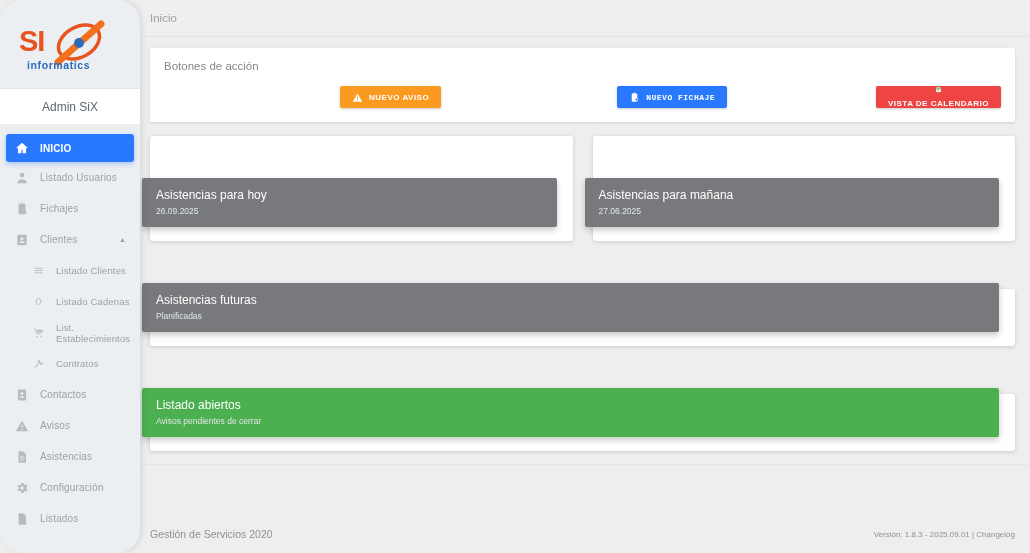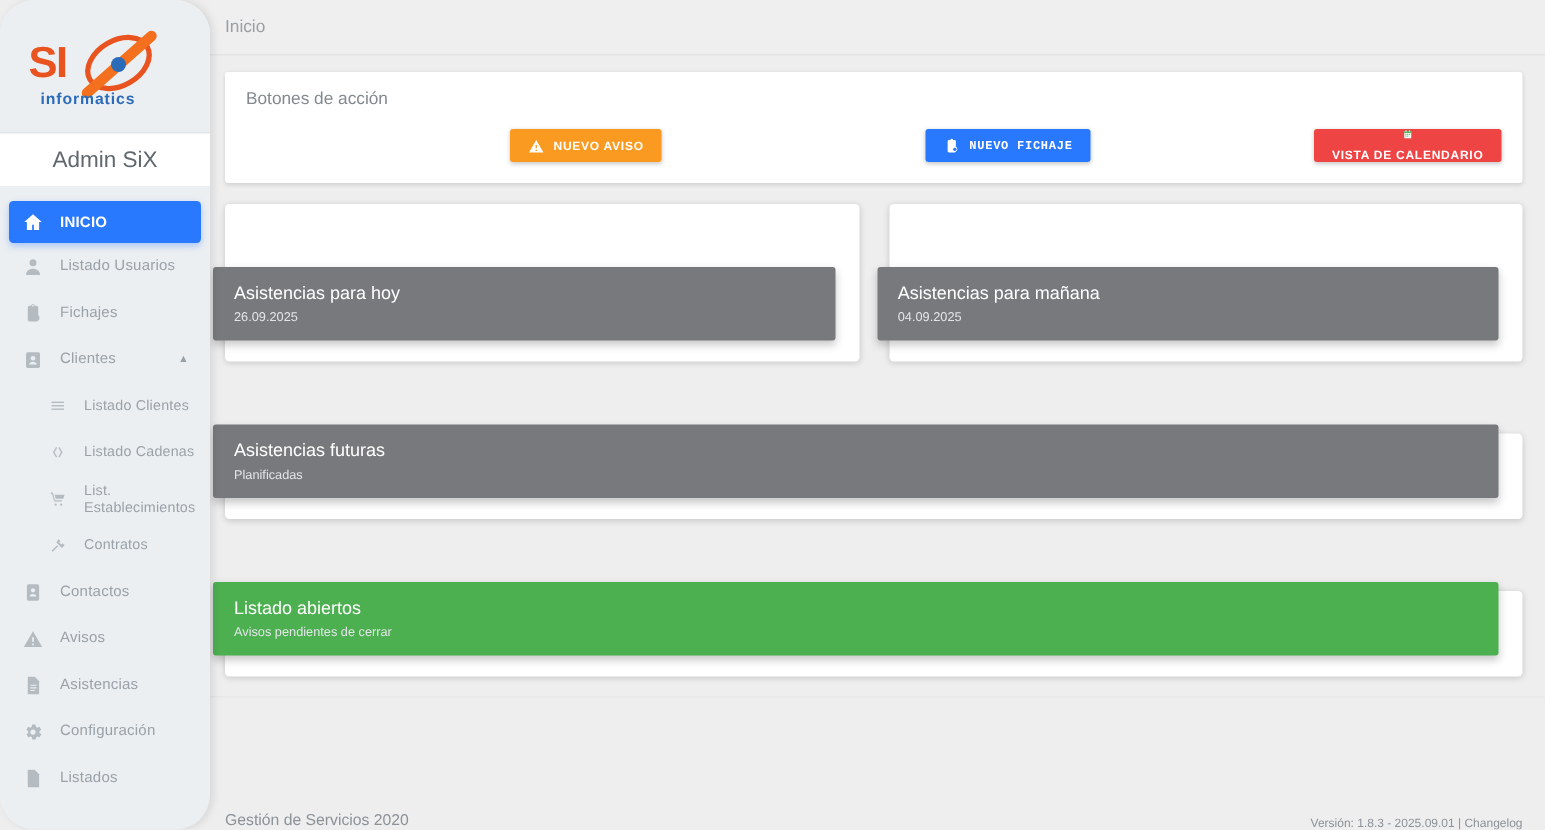--- a/index.html
+++ b/index.html
@@ -25,21 +25,21 @@
   .brand {
     height: 84px; padding-top: 12px;
     display: flex; align-items: center; justify-content: center;
     background: #eceff1;
   }
   .logo-wrap { width: 110px; height: 62px; position: relative; }
 
   .user-bar {
     height: 36px; background: #ffffff;
     display: flex; align-items: center; justify-content: center;
-    font-size: 15px; color: #60686e;
+    font-size: 12px; color: #60686e;
     border-top: 1px solid #e2e5e7;
     margin-top: 4px;
   }
 
   .nav { padding-top: 10px; }
   .nav-item {
     height: 31px; display: flex; align-items: center;
     padding-left: 14px; gap: 10px;
     font-size: 10px; color: #9aa2a9; letter-spacing: .15px;
     cursor: pointer; position: relative;
@@ -115,21 +115,21 @@
   }
   .card-inner.grey  { background: #77797c; }
   .card-inner.green { background: #4caf50; }
   .card-inner .c-title { font-size: 12px; color: #ffffff; font-weight: 400; margin-bottom: 4px; }
   .card-inner .c-sub   { font-size: 8.5px; color: #e3e6e8; }
 
   
   .footer {
     position: absolute; left: 0; right: 0; bottom: 0;
     height: 53px; padding: 0 15px 0 10px;
-    display: flex; align-items: flex-end; justify-content: space-between;
+    display: flex; align-items: center; justify-content: space-between;
     padding-top: 15px;
     background: #eeeeee;
   }
   .footer .left  { font-size: 10.5px; color: #8c9298; }
   .footer .right { font-size: 8px; color: #8c9298; }
 
   .divider-line {
     position: absolute; left: 0; right: 0; top: 464px; height: 1px;
     background: #e7e7e7;
   }
@@ -345,21 +345,21 @@
           <div class="card-shell half">
             <div class="card-inner grey">
               <div class="c-title">Asistencias para hoy</div>
               <div class="c-sub">26.09.2025</div>
             </div>
           </div>
 
           <div class="card-shell half">
             <div class="card-inner grey">
               <div class="c-title">Asistencias para mañana</div>
-              <div class="c-sub">04.09.2025</div>
+              <div class="c-sub">27.06.2025</div>
             </div>
           </div>
 
         </div>
 
         <div class="card-shell full">
           <div class="card-inner grey">
             <div class="c-title">Asistencias futuras</div>
             <div class="c-sub">Planificadas</div>
           </div>

